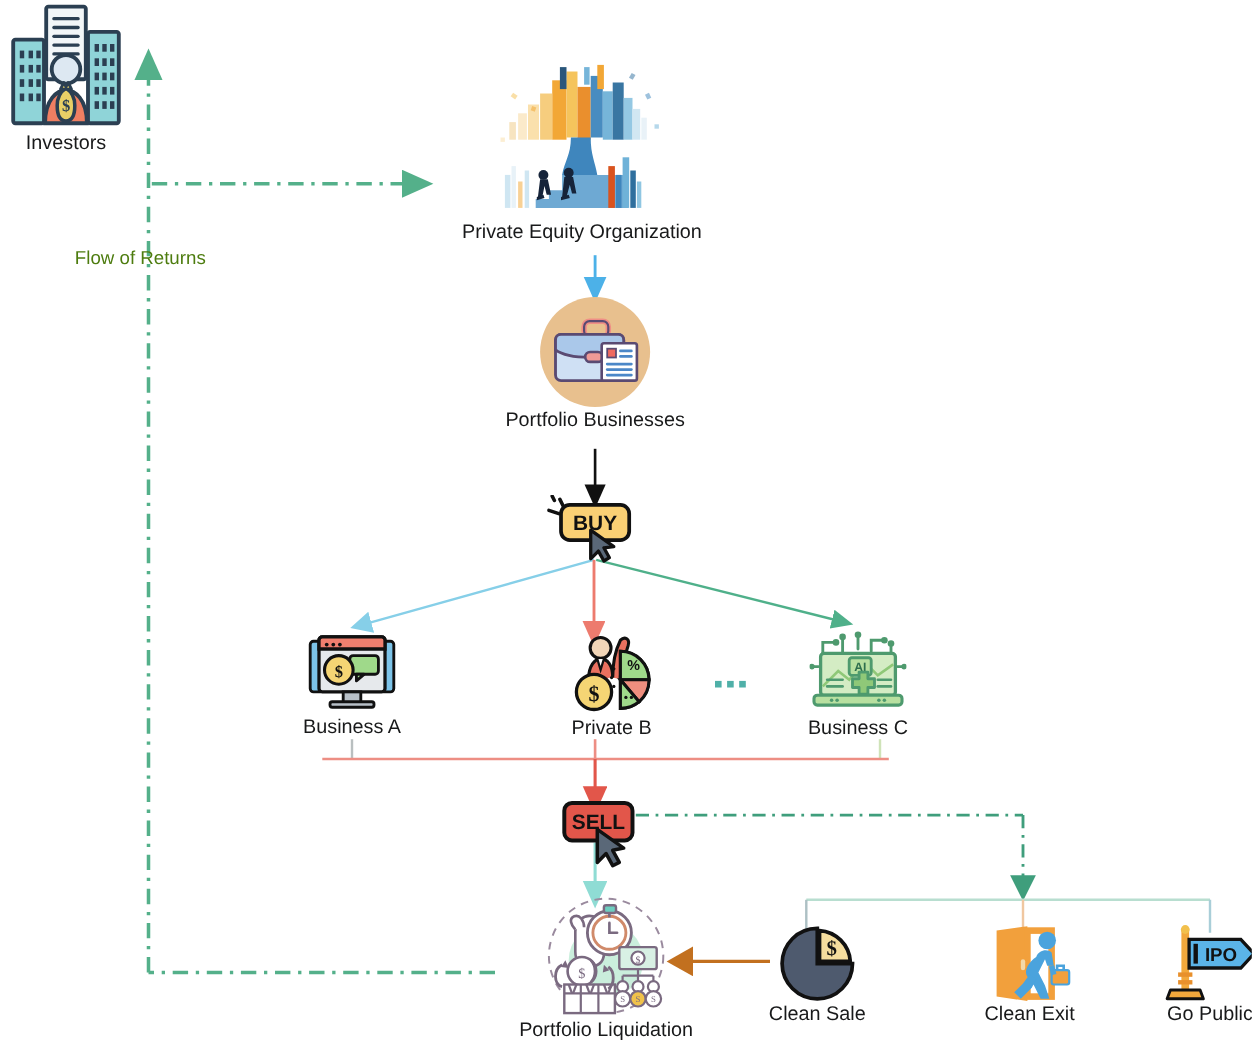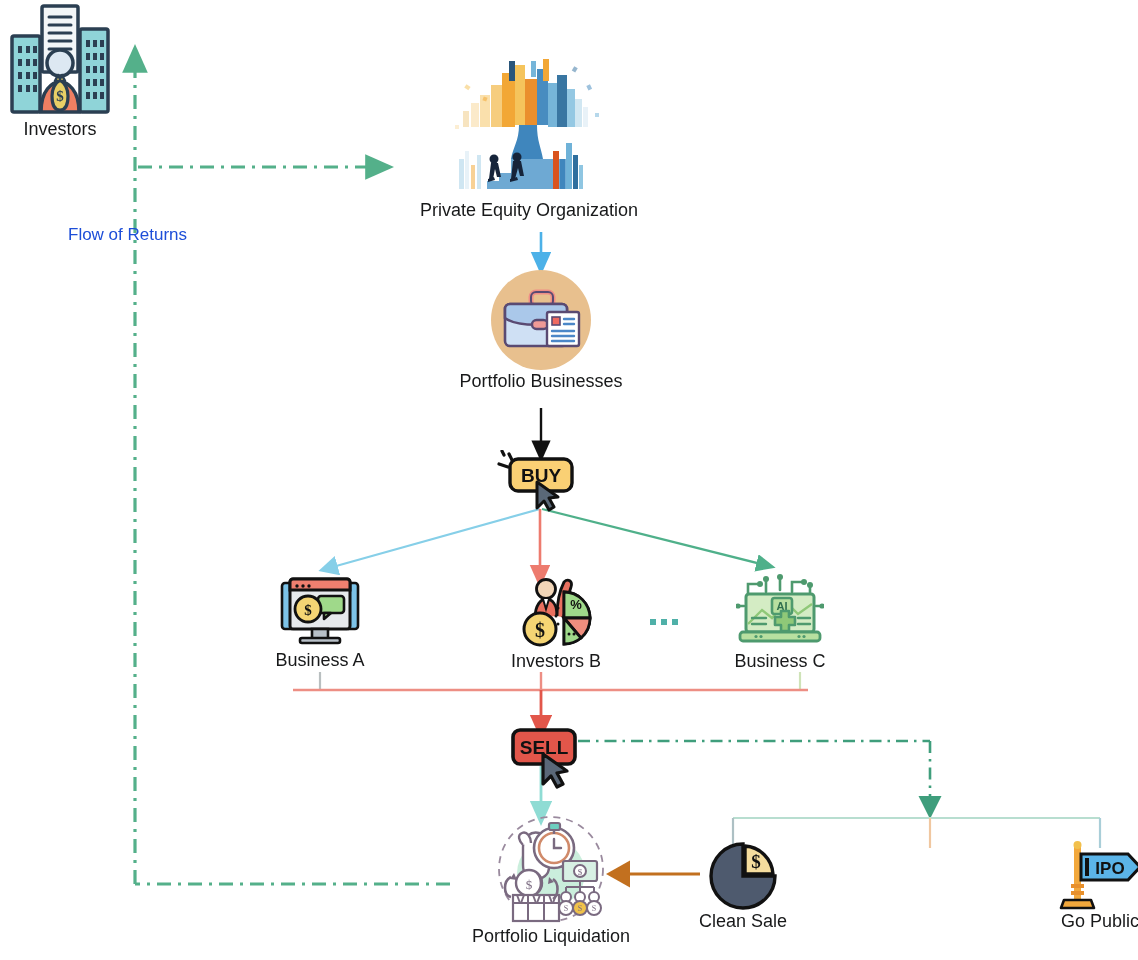--- a/index.html
+++ b/index.html
@@ -3,21 +3,21 @@
 <meta charset="utf-8">
 <style>
   html,body{margin:0;padding:0;background:#ffffff;}
   body{width:1138px;height:960px;position:relative;overflow:hidden;
        font-family:"Liberation Sans","DejaVu Sans",sans-serif;}
   #canvas{position:absolute;left:0;top:0;width:1138px;height:960px;}
   .svg-layer{position:absolute;left:0;top:0;width:1138px;height:960px;pointer-events:none;}
   .node{position:absolute;text-align:center;}
   .node-label{font-size:18px;color:#18191a;white-space:nowrap;line-height:1.1;}
   .icon-box{display:block;margin:0 auto;}
-  .flow-label{position:absolute;font-size:17px;color:#1d4ed8;white-space:nowrap;}
+  .flow-label{position:absolute;font-size:17px;color:#4d7c0f;white-space:nowrap;}
 </style>
 </head>
 <body>
 
 <div id="canvas">
 
   <svg class="svg-layer" viewBox="0 0 1138 960">
     <defs>
       <marker id="ar-green" markerWidth="10" markerHeight="10" refX="4" refY="4" orient="auto">
         <path d="M0,0 L9,4 L0,8 z" fill="#54b08a"></path>
@@ -267,21 +267,21 @@
           <circle cx="44" cy="44" r="1.5"></circle>
           <circle cx="46" cy="52" r="1.5"></circle>
         </g>
       <g fill="#111111">
           <circle cx="57" cy="62" r="1.5"></circle>
           <circle cx="62" cy="62" r="1.5"></circle>
         </g>
       <circle cx="28" cy="57" r="16" fill="#f5d574" stroke="#111111" stroke-width="3"></circle>
       <text x="28" y="65" text-anchor="middle" font-size="20" font-weight="bold" fill="#111111" font-family="'Liberation Serif',serif">$</text>
     </svg>
-    <div class="node-label">Investors B</div>
+    <div class="node-label">Private B</div>
   </div>
 
   <div class="node" style="left:640px;top:614px;width:48px;">
     <svg class="icon-box" width="44" height="16" viewBox="0 0 44 16">
       <rect x="8" y="5" width="6" height="6" fill="#4fb0a8"></rect>
       <rect x="19" y="5" width="6" height="6" fill="#4fb0a8"></rect>
       <rect x="30" y="5" width="6" height="6" fill="#4fb0a8"></rect>
     </svg>
   </div>
 
@@ -394,20 +394,34 @@
 
   <div class="node" style="left:683px;top:840px;width:120px;">
     <svg class="icon-box" width="76" height="72" viewBox="0 0 76 72">
       <path d="M38,36 L38,4 A32,32 0 1 0 70,36 z" fill="#4e5a6e" stroke="#111111" stroke-width="3.4"></path>
       <path d="M40,6 A30,30 0 0 1 68,34 L40,34 z" fill="#f5dd9e" stroke="#111111" stroke-width="3.4" stroke-linejoin="round"></path>
       <text x="51" y="28" text-anchor="middle" font-size="19" font-weight="bold" fill="#111111" font-family="'Liberation Serif',serif">$</text>
     </svg>
     <div class="node-label">Clean Sale</div>
   </div>
 
+  <div class="node" style="left:876px;top:840px;width:120px;">
+    <svg class="icon-box" width="80" height="72" viewBox="0 0 80 72">
+      <path d="M10,6 L38,2 L38,70 L10,66 z" fill="#f2a03c"></path>
+      <rect x="38" y="6" width="22" height="60" fill="none" stroke="#f2a03c" stroke-width="6"></rect>
+      <rect x="32" y="32" width="4" height="10" rx="2" fill="#f5d9a8"></rect>
+      <circle cx="56" cy="15" r="8" fill="#4aa3dd"></circle>
+      <path d="M46,30 C48,24 56,22 60,26 L62,38 L56,38 L54,32 L48,44 L54,56 L58,68 L50,68 L44,56 L38,48 C34,42 40,34 46,30 z" fill="#4aa3dd"></path>
+      <path d="M40,46 L34,54 L26,62 L32,68 L42,58 L46,50 z" fill="#4aa3dd"></path>
+      <rect x="60" y="42" width="16" height="13" rx="2" fill="#f2a03c" stroke="#4aa3dd" stroke-width="2"></rect>
+      <path d="M65,42 l0,-4 l6,0 l0,4" fill="none" stroke="#4aa3dd" stroke-width="2.4"></path>
+      <line x1="60" y1="38" x2="62" y2="46" stroke="#4aa3dd" stroke-width="5"></line>
+    </svg>
+    <div class="node-label">Clean Exit</div>
+  </div>
 
   <div class="node" style="left:1042px;top:840px;width:116px;">
     <svg class="icon-box" width="84" height="72" viewBox="0 0 84 72">
       <rect x="16" y="4" width="7" height="56" fill="#f2a83c"></rect>
       <circle cx="19.5" cy="5" r="4" fill="#f2c04c"></circle>
       <path d="M23,14 L70,14 L82,27 L70,40 L23,40 z" fill="#5bb4e8" stroke="#111111" stroke-width="3"></path>
       <rect x="27" y="18" width="4" height="18" fill="#111111"></rect>
       <text x="52" y="34" text-anchor="middle" font-size="17" font-weight="bold" fill="#111111" font-family="'Liberation Sans',sans-serif">IPO</text>
       <rect x="13" y="44" width="13" height="4" fill="#e8902c"></rect>
       <rect x="13" y="51" width="13" height="4" fill="#e8902c"></rect>

